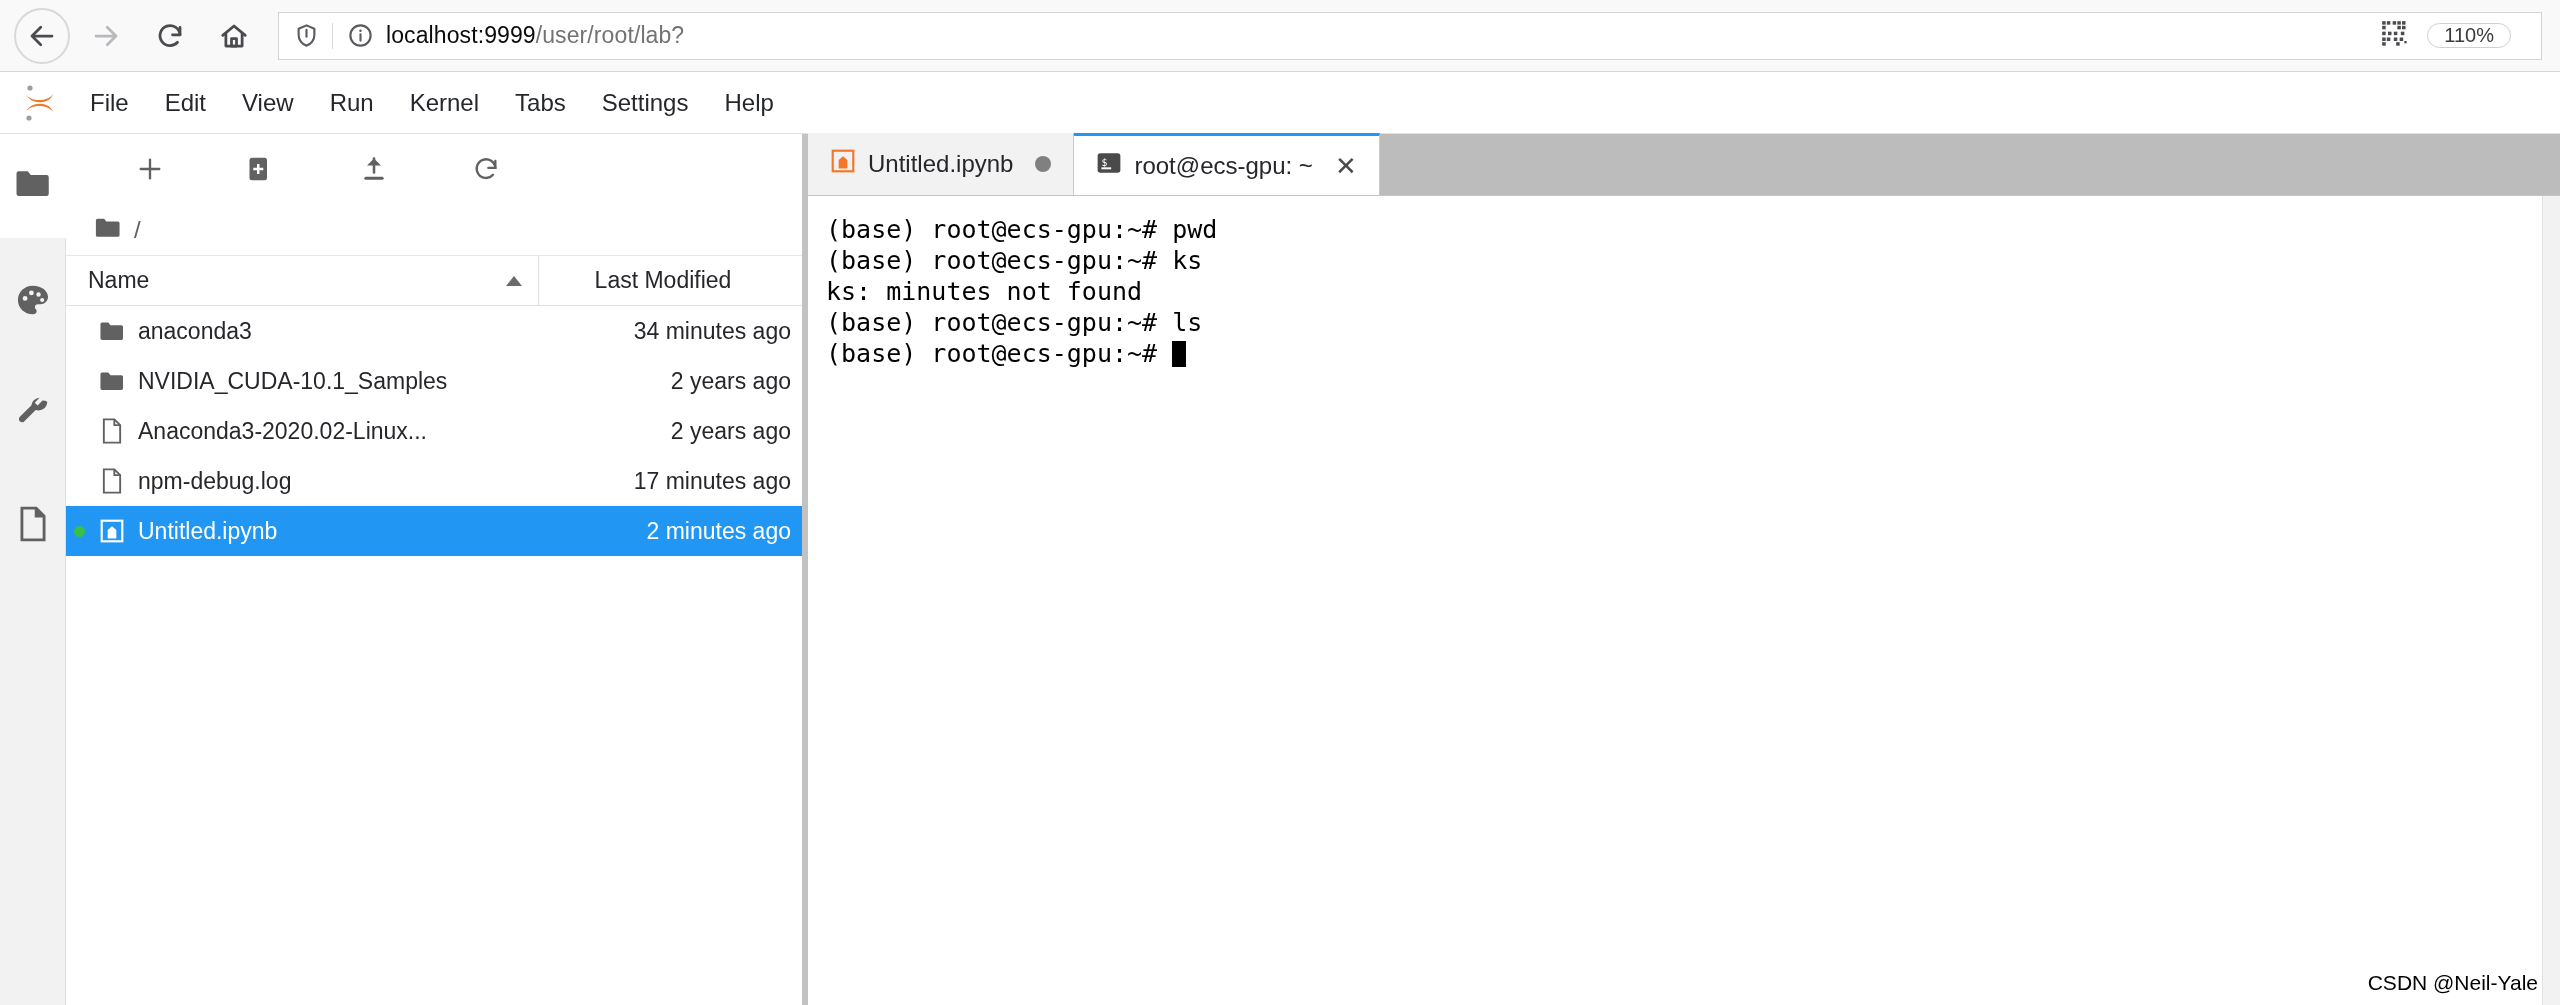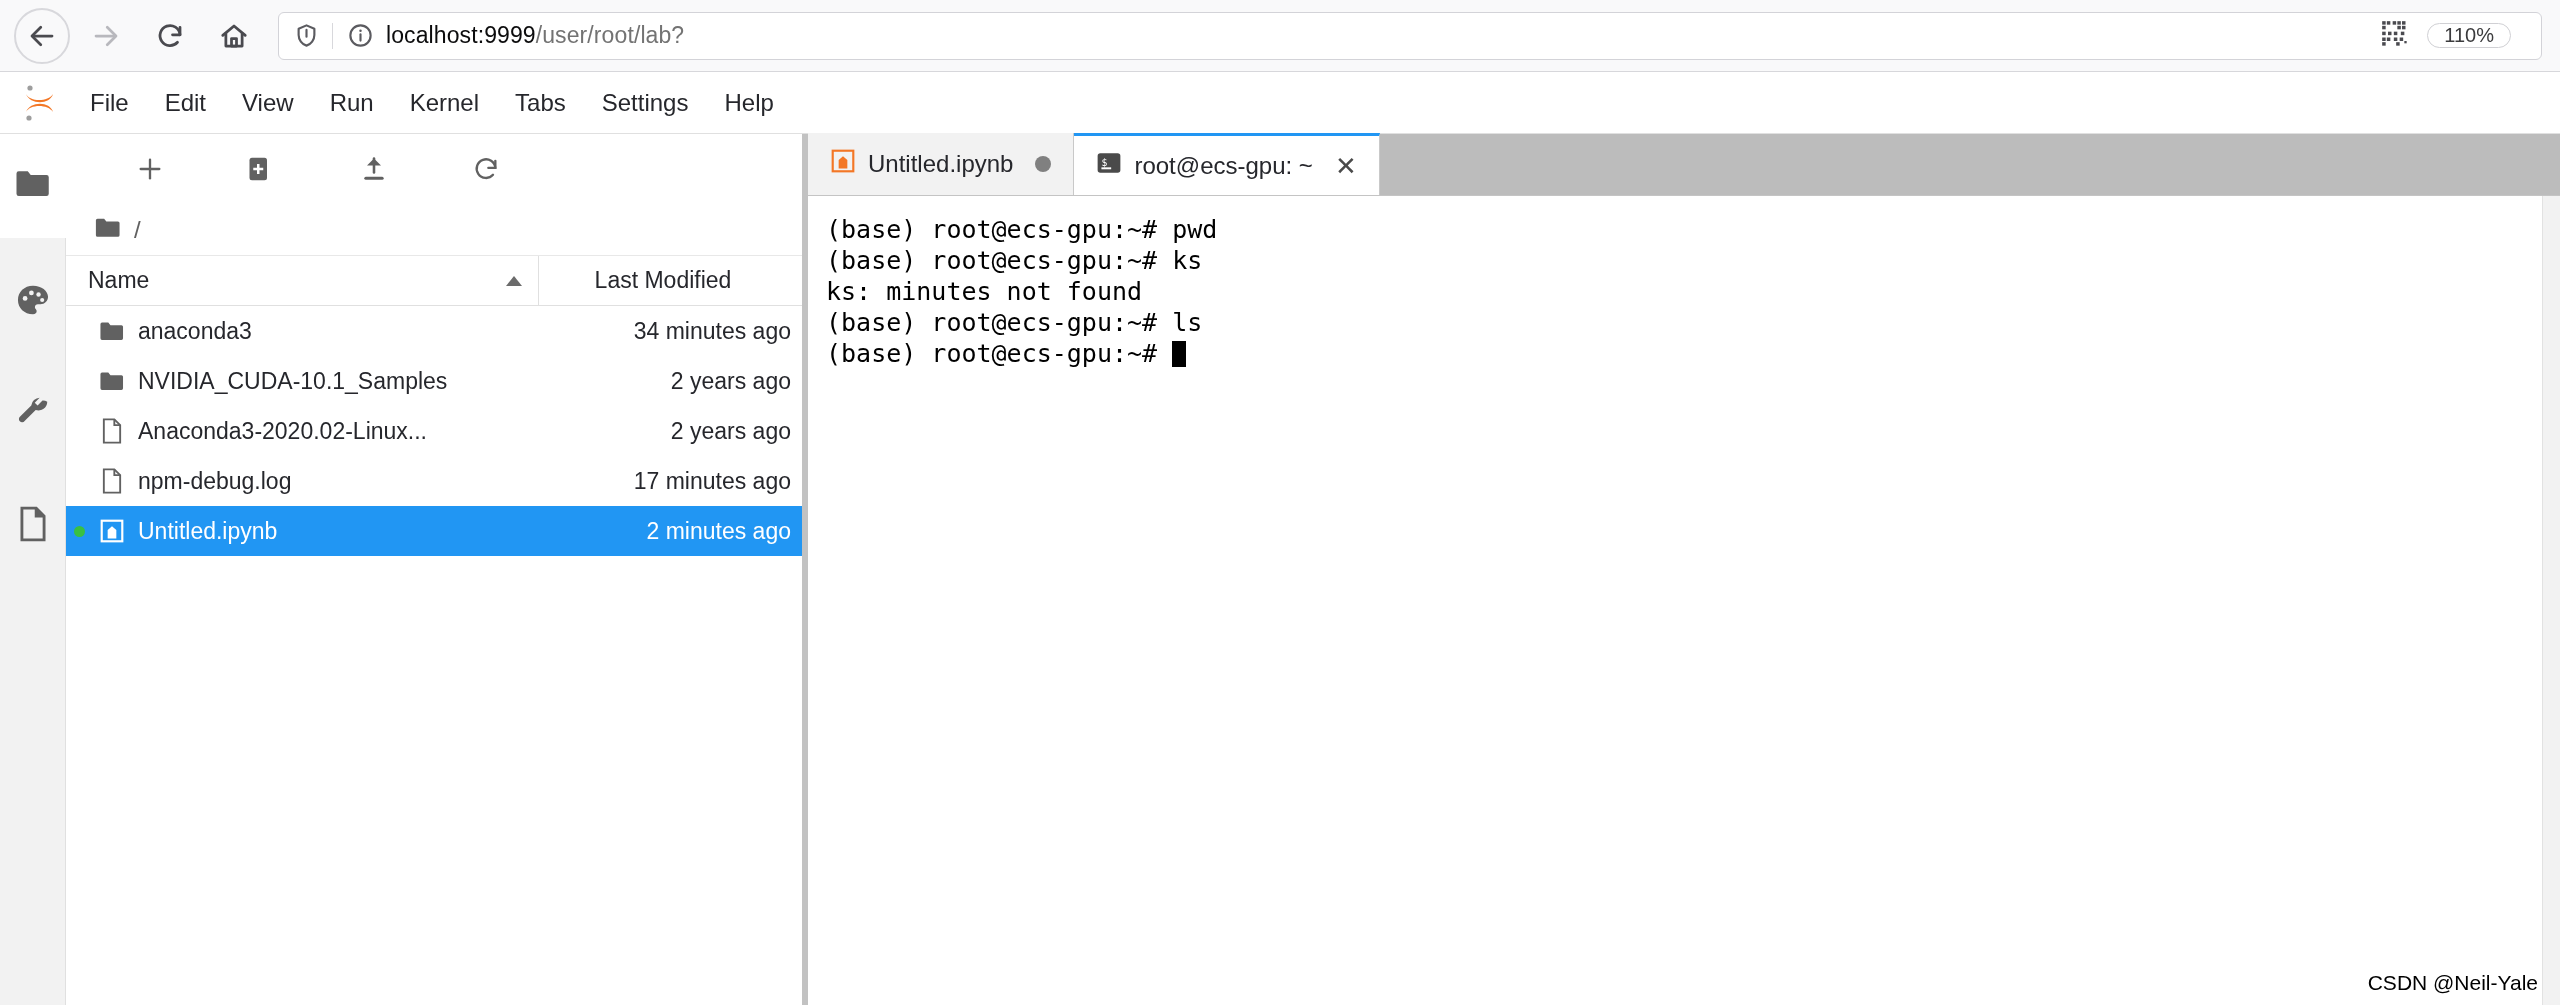--- a/index.html
+++ b/index.html
@@ -24,21 +24,21 @@
     color: #4a4a4f;
   }
   .nav-btn.first { margin-left: 14px; border: 2px solid #d8d8dc; }
   .nav-btn.disabled { color: #b8b8bd; }
   .nav-btn svg { display: block; }
 
   #url-bar {
     flex: 1; height: 48px; margin: 0 18px 0 16px;
     background: #ffffff;
     border: 1px solid #d3d3d8;
-    border-radius: 6px;
+    border-radius: 0;
     display: flex; align-items: center;
     padding: 0 14px;
   }
   #shield-wrap { display: flex; align-items: center; padding-right: 12px; }
   #url-divider { width: 1px; height: 26px; background: #d8d8dc; }
   #info-wrap { display: flex; align-items: center; padding: 0 12px 0 14px; }
   #url-text {
     font-size: 23px; color: #0c0c0d; letter-spacing: 0.1px;
     white-space: nowrap;
   }

